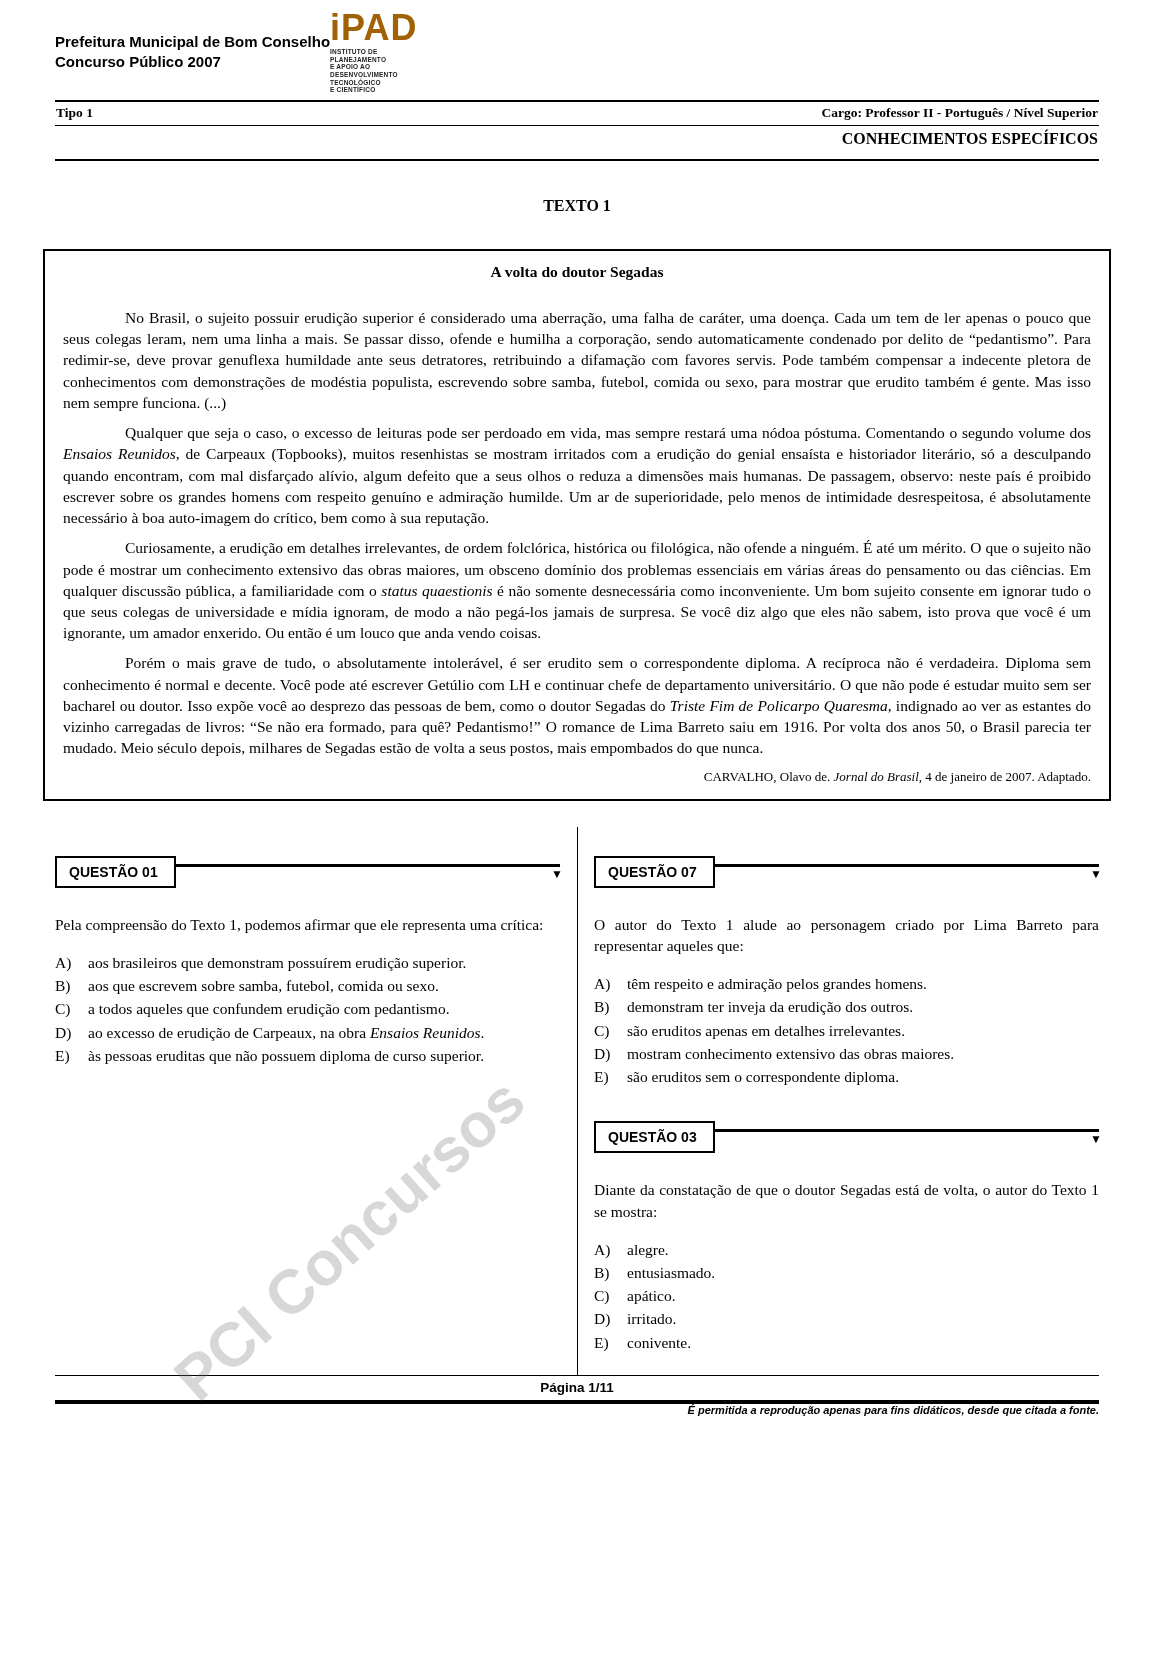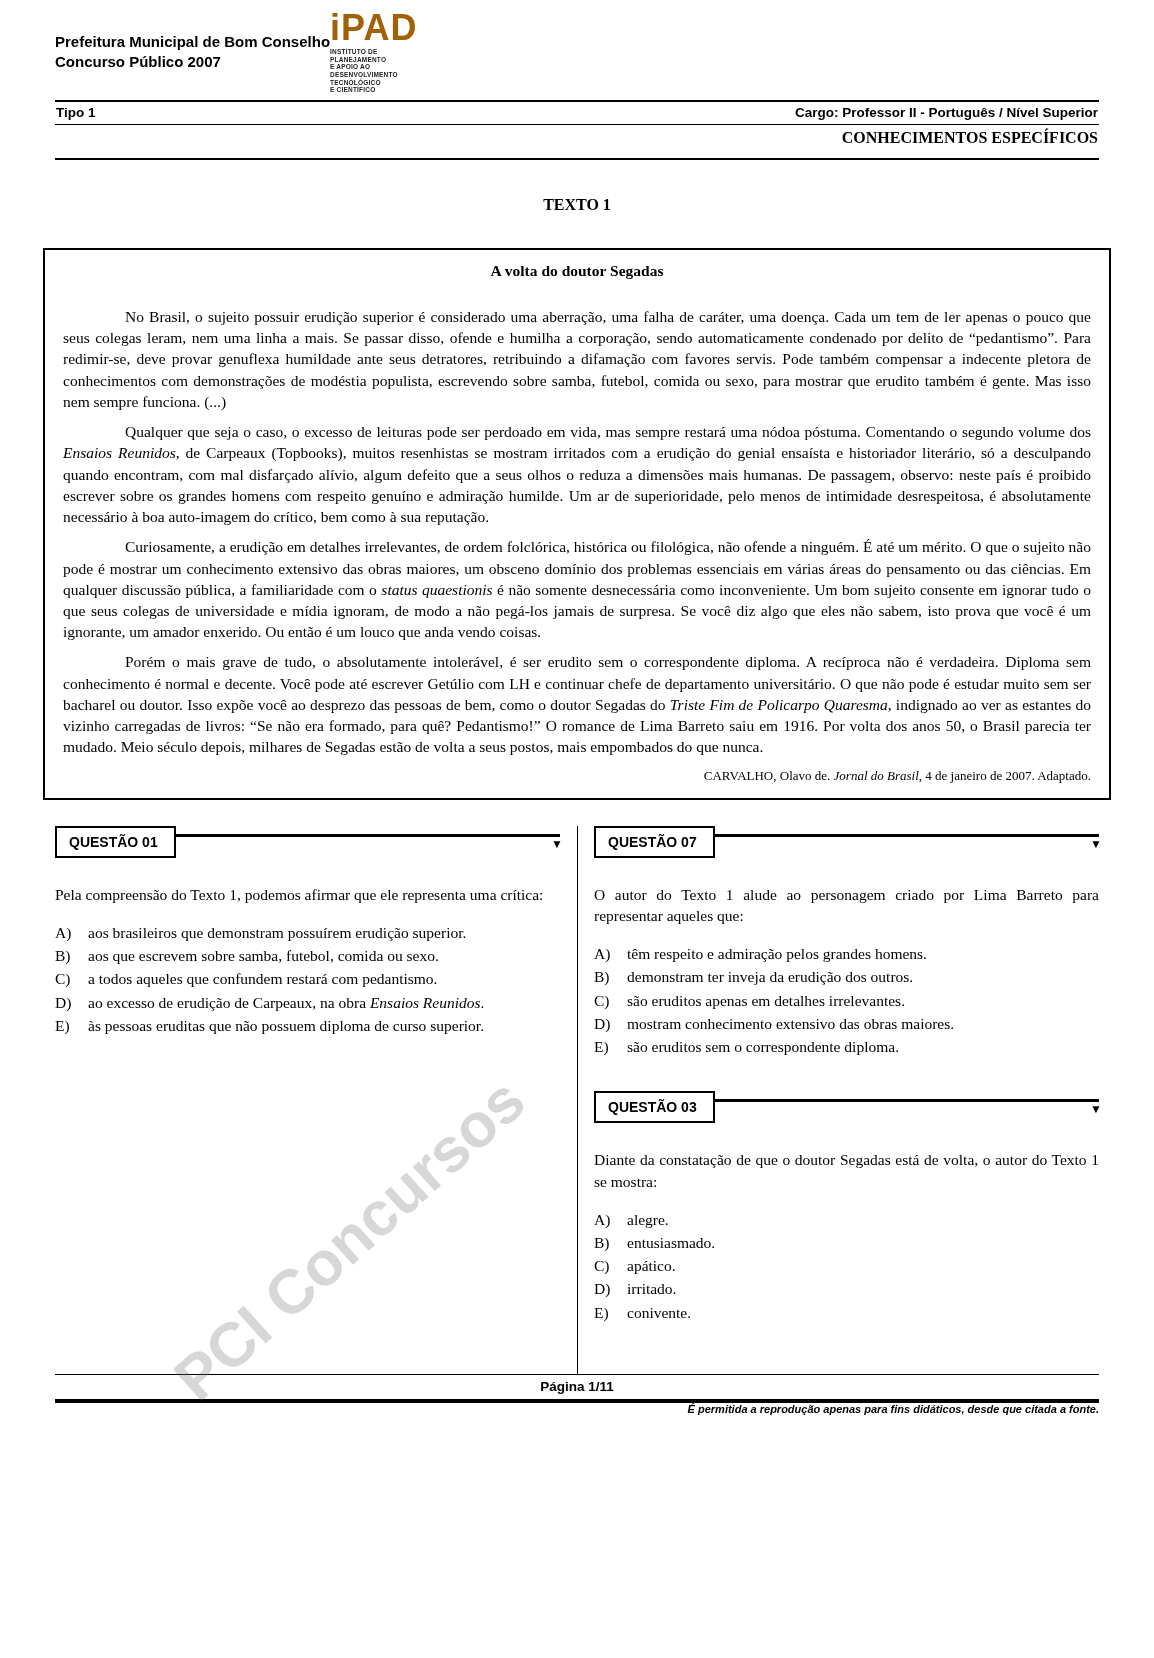--- a/index.html
+++ b/index.html
@@ -16,36 +16,36 @@
   .logo { width:112px; text-align:left; margin-top:2px; }
   .logo-name {
     font-family:"Liberation Sans", sans-serif; font-weight:900; font-size:36px; line-height:1;
     color:#a16207; letter-spacing:1px;
   }
   .logo-sub { margin-top:2px; font-family:"Liberation Sans", sans-serif; font-weight:bold;
     font-size:6.5px; line-height:1.18; color:#222; letter-spacing:.2px; }
   .rule-2 { border:none; border-top:2px solid #000; margin-top:6px; }
   .rule-1 { border:none; border-top:1px solid #000; }
   .tipo-row { display:flex; justify-content:space-between; align-items:center;
-    font-family:Liberation Sans, sans-serif; font-weight:bold; font-size:13.5px; padding:3px 1px 4px 1px; }
+    font-family:Liberation Serif, serif; font-weight:bold; font-size:13.5px; padding:3px 1px 4px 1px; }
   .section-row { text-align:right; font-weight:bold; font-size:16px; padding:4px 1px 5px 1px; }
 
   
   .texto-label { text-align:center; font-weight:bold; font-size:16px; margin:36px 0 34px 0; }
   .text-box { border:2px solid #000; margin:0 -12px; padding:12px 18px 14px 18px; }
   .text-box-title { text-align:center; font-weight:bold; font-size:15.5px; }
   .text-box p {
     text-align:justify; font-size:15.5px; line-height:1.37; text-indent:62px; margin-top:9px;
   }
   .text-box p.first { margin-top:26px; }
   .citation { text-align:right; font-size:13px; margin-top:10px; }
 
   
   .questions { display:flex; justify-content:space-between; margin-top:26px; min-height:548px; }
-  .q-col { width:505px; }
+  .q-col { width:505px;margin-top:29px; }
   .col-divider { width:1px; background:#000; }
 
   .q-header { position:relative; display:flex; align-items:flex-start; margin-bottom:26px; }
   .q-header.mt { margin-top:34px; }
   .q-box { border:2px solid #000; padding:6px 16px 6px 12px; background:transparent;
     font-family:"Liberation Sans", sans-serif; font-weight:bold; font-size:14px; white-space:nowrap; }
   .q-line { flex:1; height:11px; border-bottom:3px solid #000; }
   .q-arrow { position:absolute; right:-3px; top:12px; font-size:12px; line-height:1; color:#000; }
 
   .q-stem { font-size:15.5px; line-height:1.37; text-align:justify; margin-bottom:17px; }
@@ -127,21 +127,21 @@
         <div class="q-opt">
           <span class="letter">A)</span>
           <span class="opt-text"><span>aos brasileiros que demonstram possuírem erudição superior.</span></span>
         </div>
         <div class="q-opt">
           <span class="letter">B)</span>
           <span class="opt-text"><span>aos que escrevem sobre samba, futebol, comida ou sexo.</span></span>
         </div>
         <div class="q-opt">
           <span class="letter">C)</span>
-          <span class="opt-text"><span>a todos aqueles que confundem restará com pedantismo.</span></span>
+          <span class="opt-text"><span>a todos aqueles que confundem erudição com pedantismo.</span></span>
         </div>
         <div class="q-opt">
           <span class="letter">D)</span>
           <span class="opt-text"><span>ao excesso de erudição de Carpeaux, na obra </span><span style="font-style: italic;">Ensaios Reunidos</span><span>.</span></span>
         </div>
         <div class="q-opt">
           <span class="letter">E)</span>
           <span class="opt-text"><span>às pessoas eruditas que não possuem diploma de curso superior.</span></span>
         </div>
       </div>

